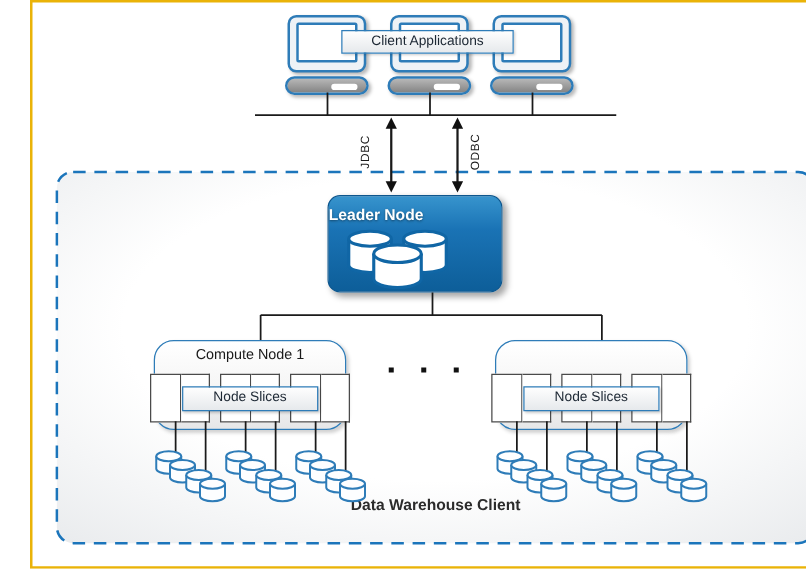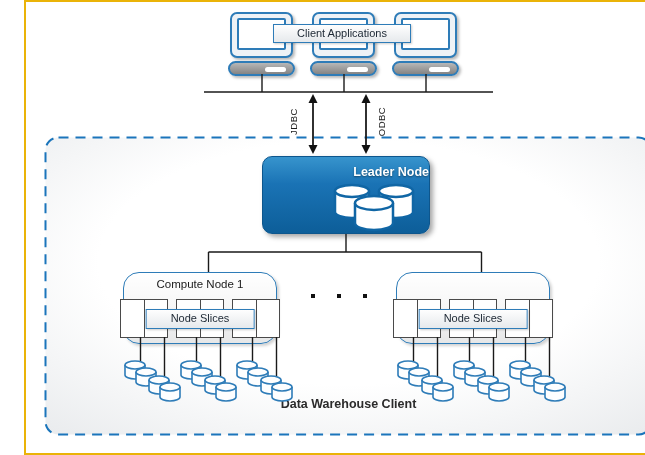--- a/index.html
+++ b/index.html
@@ -27,24 +27,24 @@
   
   .tag{position:absolute;border:1px solid #2e7cb8;background:linear-gradient(180deg,#fefefe,#e6e9ec);
     color:#1c2733;font-size:11px;text-align:center;z-index:5;
     box-shadow:1px 1px 2px rgba(0,0,0,.2);}
   .client-tag{left:247px;top:22px;width:138px;height:19px;line-height:17px;}
   .vlabel{position:absolute;width:44px;height:13px;font-size:9.5px;color:#1a1a1a;
     letter-spacing:.5px;text-align:center;transform:rotate(-90deg);z-index:5;}
   .jdbc{left:246px;top:113px;}
   .odbc{left:334px;top:113px;}
   
-  .leader{position:absolute;left:236px;top:154px;width:168px;height:78px;border-radius:10px;
+  .leader{position:absolute;left:236px;top:154px;width:140px;height:78px;border-radius:10px;
     background:linear-gradient(180deg,#3794cd 0%,#1a73b5 35%,#0d5e99 100%);
     border:1px solid #0d568d;box-shadow:3px 3px 5px rgba(0,0,0,.35);z-index:2;
-    display:flex;flex-direction:column;align-items:flex-end;}
+    display:flex;flex-direction:column;align-items:flex-start;}
   .leader-title{margin-top:8px;color:#fff;font-weight:bold;font-size:12.5px;
     text-shadow:0 1px 2px rgba(0,0,0,.45);}
   .leader-cyls{margin-top:1px;}
   
   .cnode{position:absolute;top:270px;width:154px;height:72px;border-radius:16px;
     border:1.5px solid #2e7cb8;background:linear-gradient(180deg,#ffffff 0%,#f5f5f5 55%,#e6e7e8 100%);
     box-shadow:2px 2px 3px rgba(0,0,0,.18);z-index:2;}
   .cnode-1{left:97px;} .cnode-n{left:370px;}
   .cnode-title{margin-top:5px;text-align:center;font-size:11.5px;color:#1a1a1a;}
   .slices{position:absolute;top:26px;left:50%;transform:translateX(-50%);display:flex;gap:8px;}

